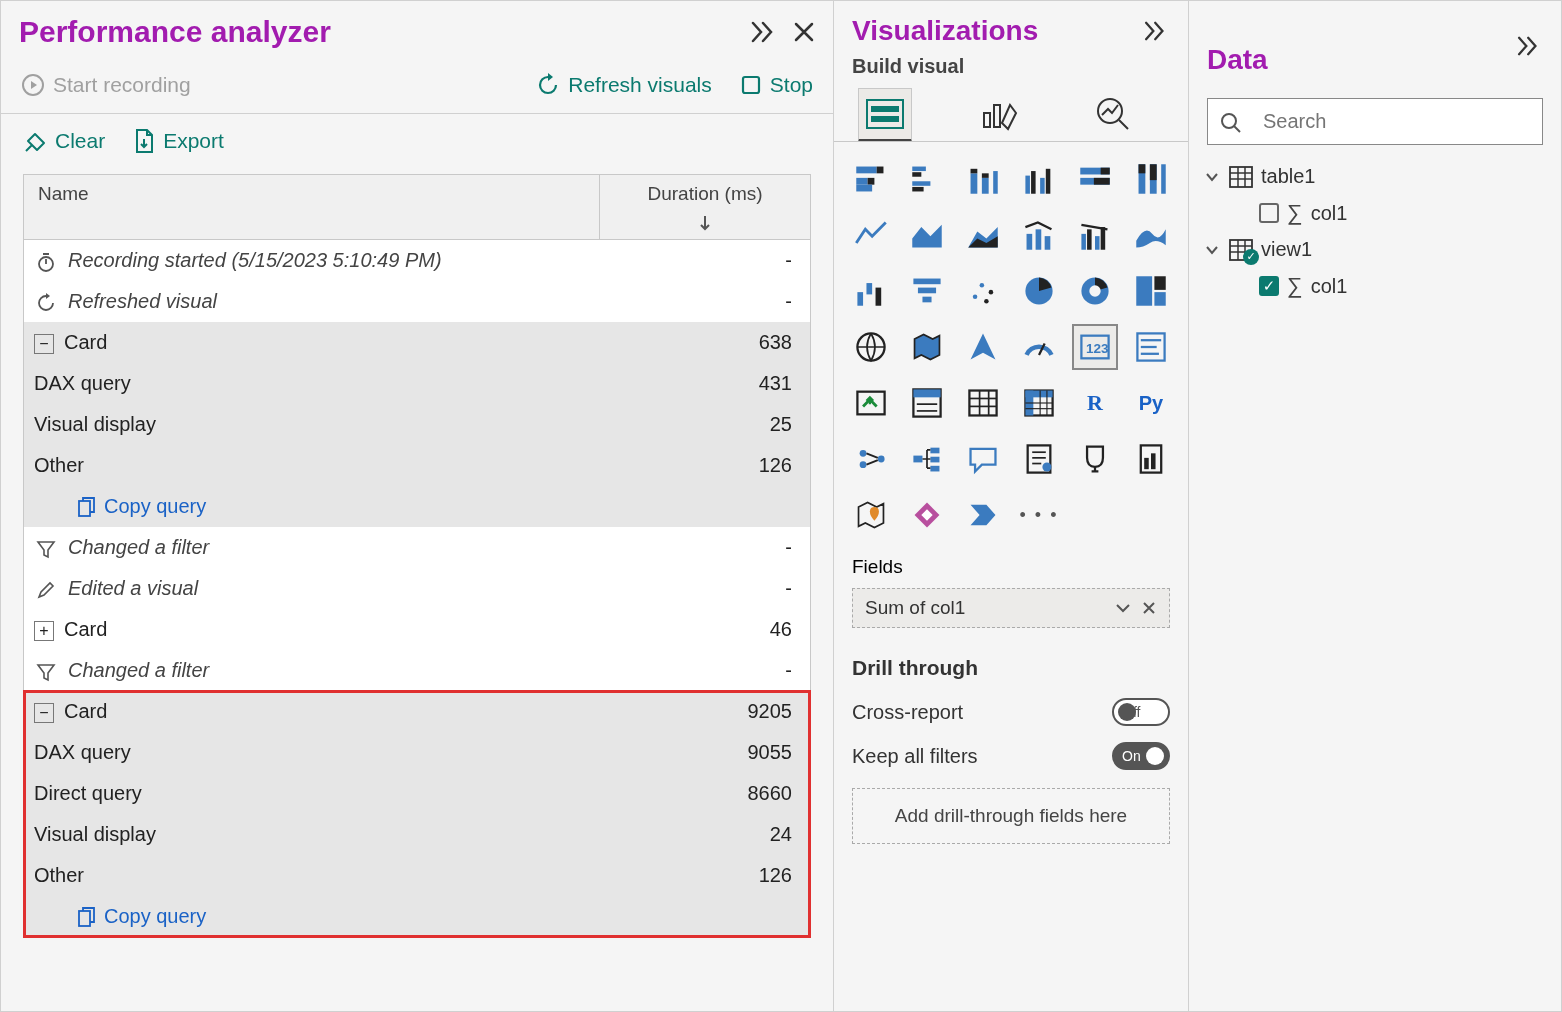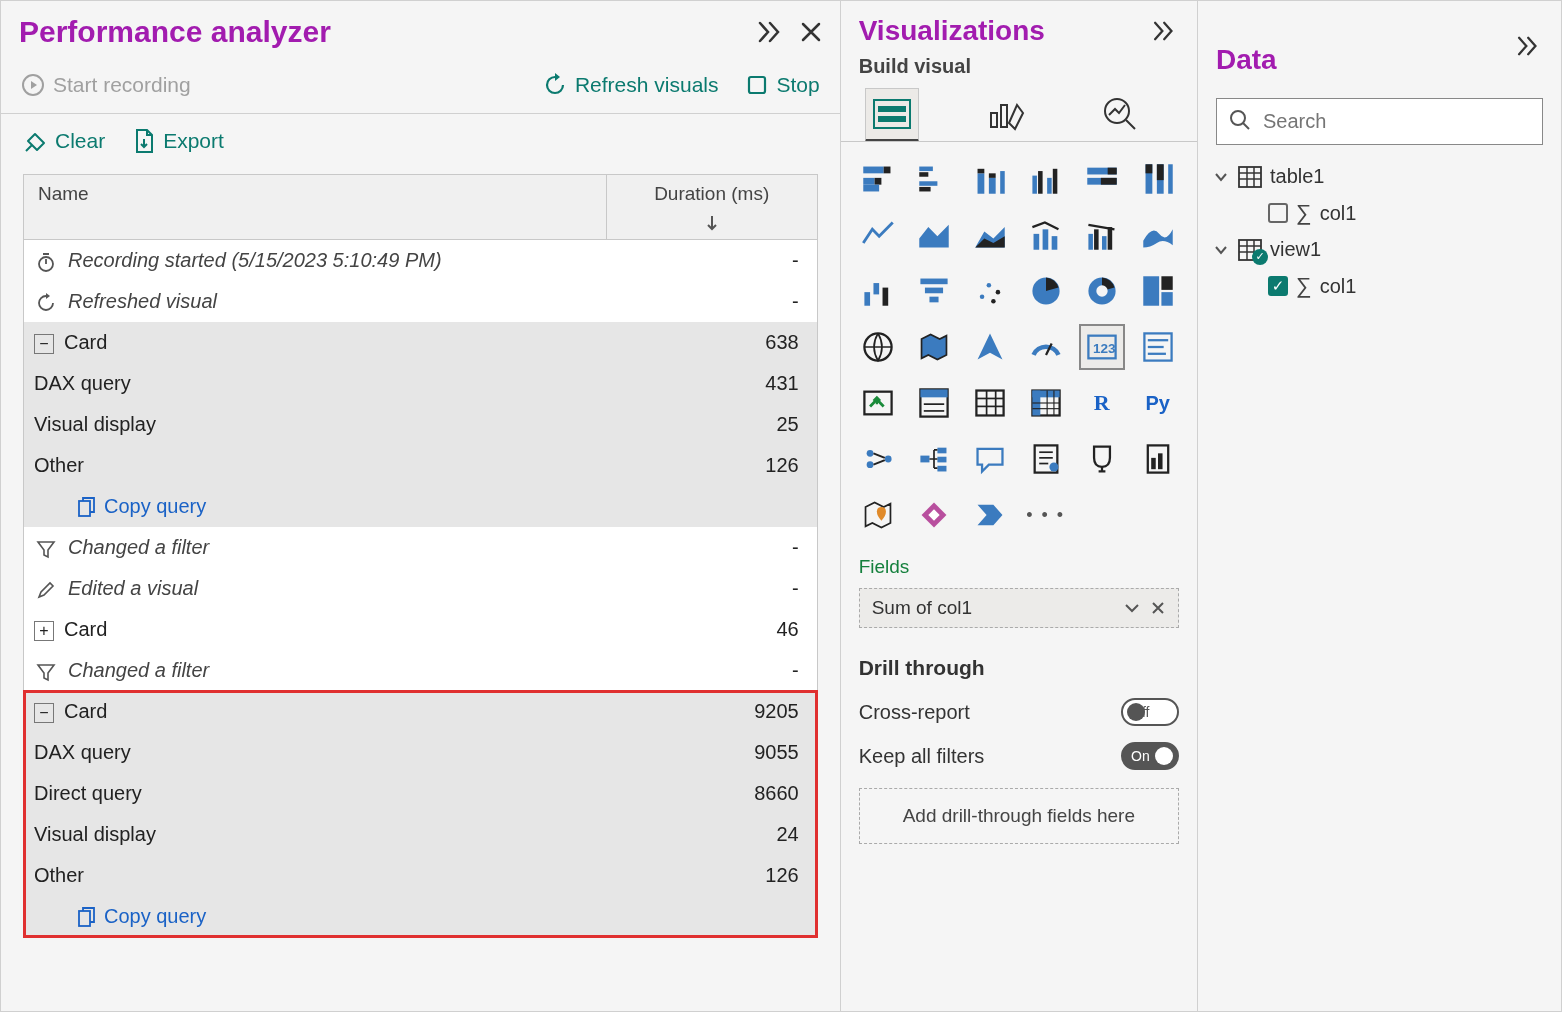--- a/index.html
+++ b/index.html
@@ -106,21 +106,21 @@
   .viz-tab.active { background: #eceae7; border: 1px solid #c8c8c8; border-bottom: 3px solid #444; }
   .viz-tabsep { border-top: 1px solid #c8c8c8; margin-top: -1px; }
   .viz-grid { display: grid; grid-template-columns: repeat(6, 42px); gap: 14px 14px; padding: 16px; }
   .viz-cell {
     width: 42px; height: 42px; display: inline-flex; align-items: center; justify-content: center;
     cursor: pointer; position: relative;
   }
   .viz-cell svg { width: 34px; height: 34px; }
   .viz-cell.active { outline: 2px solid #888; background: #ecebe9; }
 
-  .section-label { padding: 4px 18px; font-size: 19px; color: #15803d; }
+  .section-label { padding: 4px 18px; font-size: 19px; color: #000000; }
   .field-pill {
     margin: 6px 18px 12px; padding: 8px 12px; border: 1px dashed #aaa; background: #ecebe9;
     display: flex; align-items: center; gap: 10px; font-size: 19px; color: #333;
   }
   .field-pill .pill-text { flex: 1; }
   .drill-title { padding: 16px 18px 10px; font-size: 21px; font-weight: 600; color: #333; }
   .drill-row { display: flex; align-items: center; justify-content: space-between; padding: 8px 18px; font-size: 20px; color: #333; }
   .toggle {
     width: 58px; height: 28px; border-radius: 16px; border: 2px solid #555; position: relative;
     display: inline-flex; align-items: center; font-size: 14px; padding: 0 8px; cursor: pointer;
@@ -131,22 +131,22 @@
   .toggle.off .knob { left: 4px; background: #555; }
   .toggle.on .knob { right: 4px; background: #fff; }
   .drill-drop {
     margin: 10px 18px; padding: 16px; border: 1px dashed #aaa; text-align: center; font-size: 19px; color: #444;
   }
 
   
   #data { flex: 1; border-left: none; }
   #data .panel-title { font-size: 28px; margin-top: 29px; }
   .search-box {
-    margin: 14px 18px; border: 1px solid #888; background: #fff; display: flex; align-items: flex-start;
-    padding: 10px 12px; gap: 10px;
+    margin: 14px 18px; border: 1px solid #888; background: #fff; display: flex; align-items: flex-end;
+    padding: 10px 12px; gap: 19px;
   }
   .search-box input { border: none; outline: none; font-size: 20px; flex: 1; background: transparent; }
   .tree { padding: 0 14px; font-size: 20px; color: #333; }
   .tree-row { display: flex; align-items: center; gap: 8px; padding: 6px 0; cursor: pointer; }
   .tree-child { padding-left: 56px; }
   .chk {
     width: 20px; height: 20px; border: 2px solid #666; border-radius: 3px; display: inline-flex;
     align-items: center; justify-content: center; font-size: 15px; color: #fff;
   }
   .chk.checked { background: #0b7a6f; border-color: #0b7a6f; }

